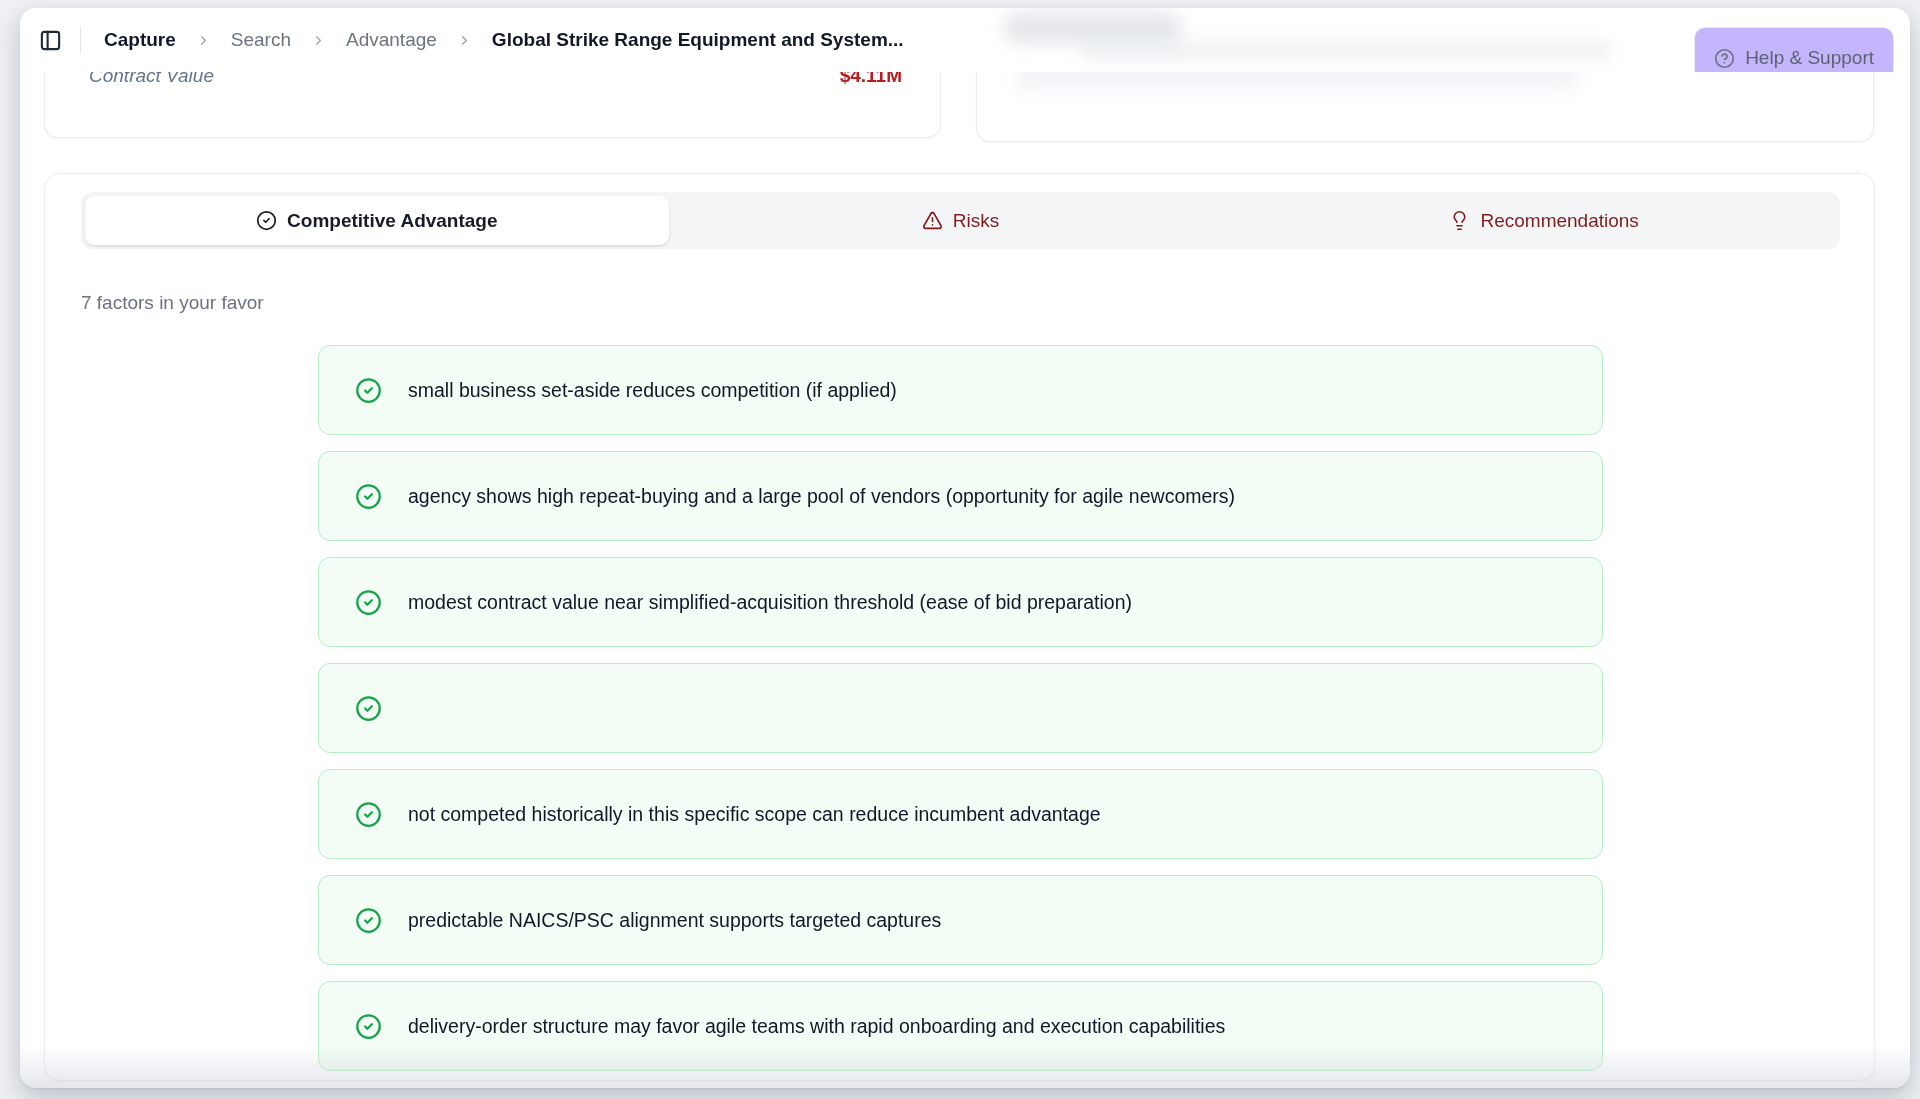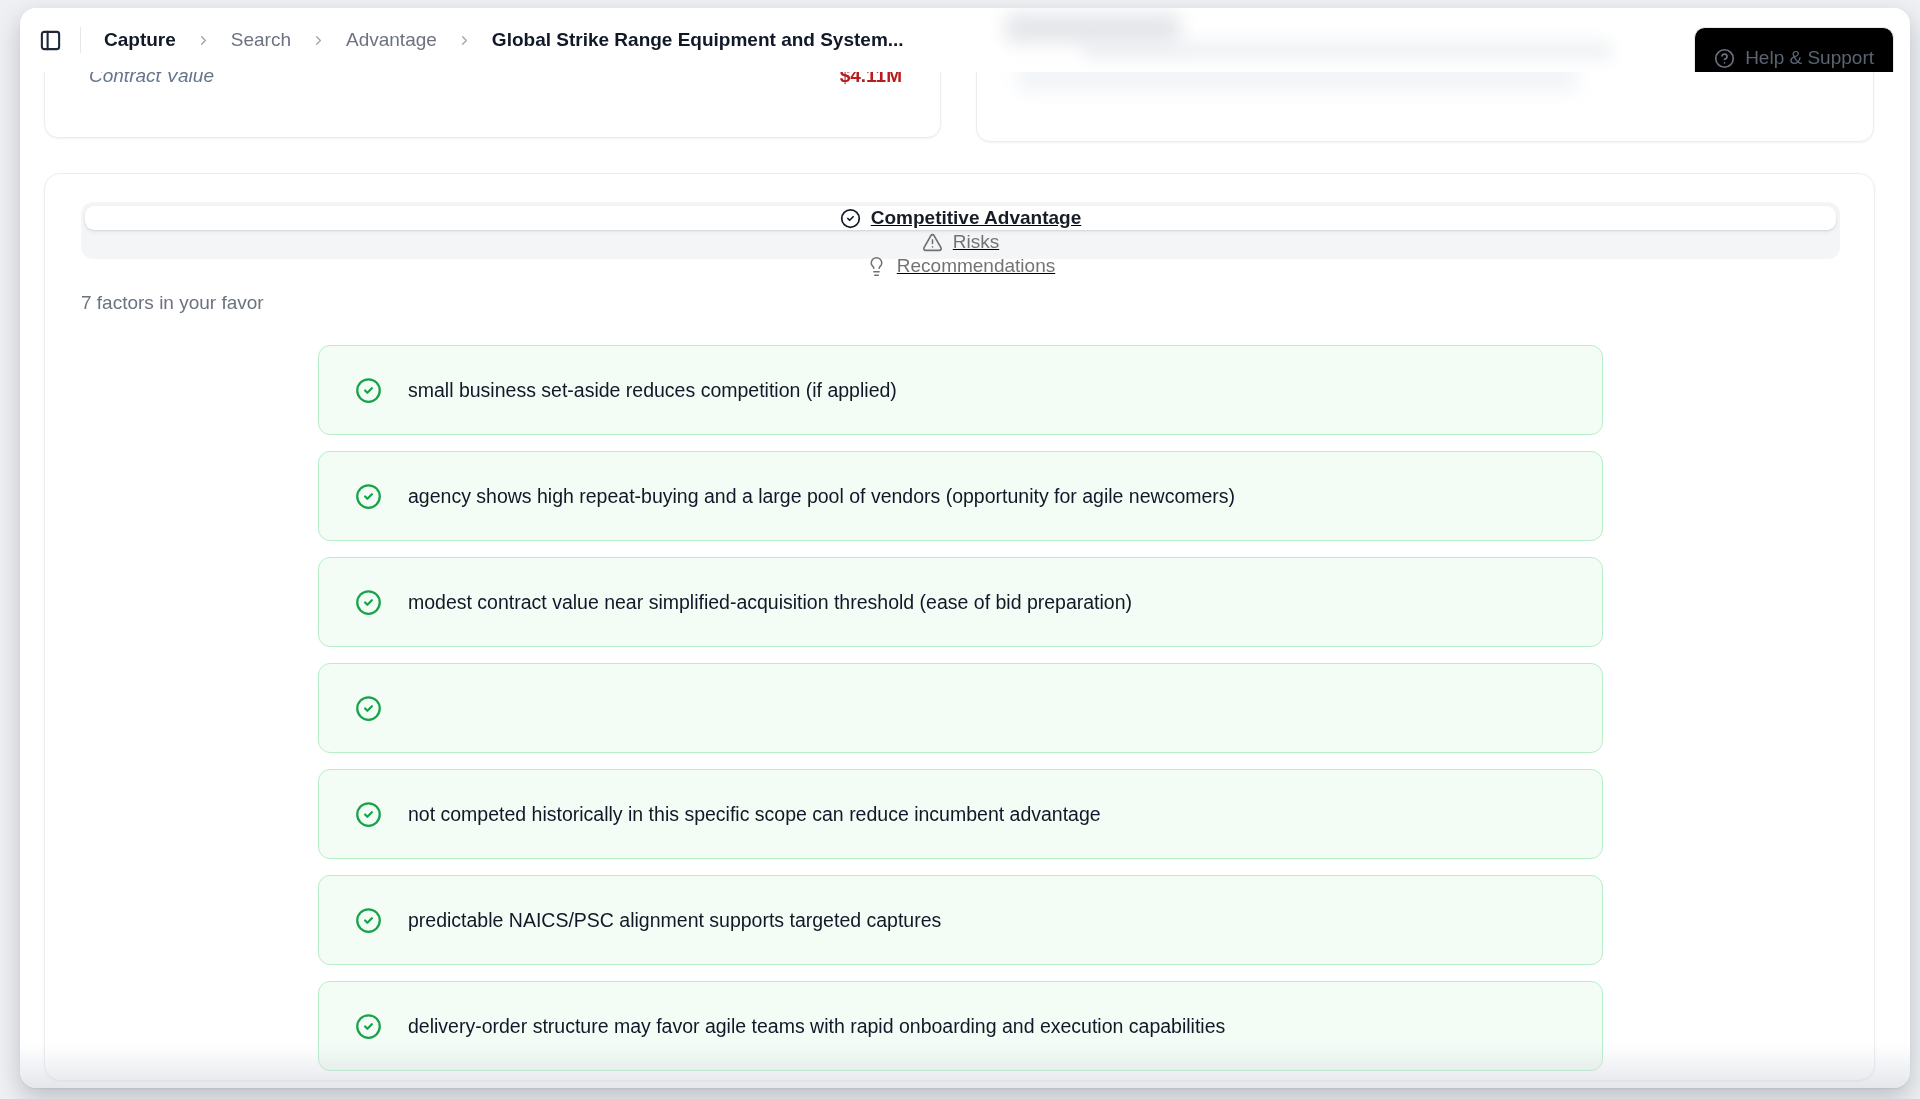--- a/index.html
+++ b/index.html
@@ -54,21 +54,21 @@
   .crumb { color: #6b7280; font-weight: 400; cursor: pointer; }
   .crumb.strong { color: #111827; font-weight: 700; }
   .crumb.current { color: #111827; font-weight: 600; cursor: default; }
   .crumb-sep { color: #9ca3af; display: flex; align-items: center; }
   .crumb-sep svg { width: 15px; height: 15px; }
 
   .help-btn {
     position: absolute; right: 16px; top: 19px; height: 62px;
     display: flex; align-items: center; gap: 10px;
     padding: 0 19px;
-    background: #000000;
+    background: #c4b5fd;
     border: 1px solid #e7e9ed;
     border-radius: 11px;
     color: #5b6472; font-size: 19px; font-weight: 400;
     cursor: pointer;
     font-family: inherit;
     text-align: center;
   }
   .help-btn svg { width: 21px; height: 21px; color: #6b7280; }
 
   .blur-blob { position: absolute; border-radius: 8px; pointer-events: none; }
@@ -99,30 +99,30 @@
   .metric-value { color: #b91c1c; font-weight: 700; margin-left: 40px; }
 
   .main-card {
     left: 24px; top: 165px; width: 1831px; height: 908px;
     border-radius: 16px;
     box-shadow: 0 1px 3px rgba(16,24,40,.05);
   }
 
   
   .tabs {
-    position: absolute; left: 36px; top: 28px;
+    position: absolute; left: 36px; top: 18px;
     width: 1759px; height: 57px;
     background: #f4f5f7;
     border-radius: 12px;
     padding: 4px;
-    display: grid; grid-template-columns: repeat(1, 1fr); text-decoration: underline;
+    display: grid; grid-template-columns: repeat(3, 1fr);
   }
   .tab {
     display: flex; align-items: center; justify-content: center; gap: 10px;
-    font-size: 19px; color: #737373; font-weight: 500;
+    font-size: 19px; color: #7f1d1d; font-weight: 500;
     border-radius: 9px; cursor: pointer;
     border: none; background: transparent; font-family: inherit;
   }
   .tab svg { width: 21px; height: 21px; }
   .tab.active {
     background: #ffffff;
     color: #171c26;
     font-weight: 700;
     box-shadow: 0 1px 2px rgba(16,24,40,.10), 0 2px 5px rgba(16,24,40,.05);
   }

